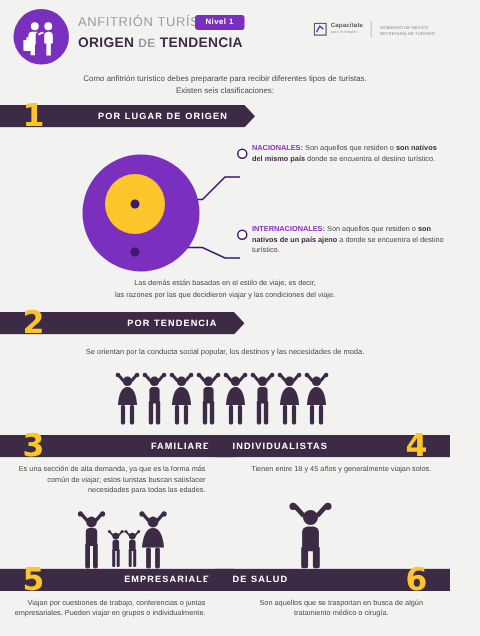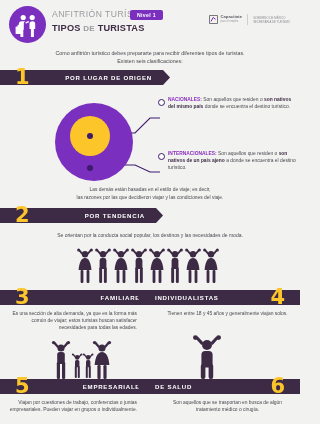--- a/index.html
+++ b/index.html
@@ -161,23 +161,23 @@
           <path d="M16.3 16.6c1.1-.9 2.4-1.4 3.6-1.4l.2 1.3c-1.1 0-2.2.4-3.1 1.2z"></path>
           <rect x="6.6" y="20.6" width="5.4" height="7.4" rx="0.6"></rect>
           <rect x="8.6" y="18.8" width="1.4" height="2.2"></rect>
         </g>
       </svg>
     </div>
 
     <div class="title-block">
       <div class="title-main">ANFITRIÓN TURÍSTICO</div>
       <div class="title-sub">
-        <span>TIPOS</span>
+        <span>ORIGEN</span>
         <span class="de">DE</span>
-        <span>TURISTAS</span>
+        <span>TENDENCIA</span>
       </div>
     </div>
 
     <div class="nivel-badge">Nivel 1</div>
 
     <div class="brand-lockup">
       <div class="brand-mark">
         <svg width="9" height="9" viewBox="0 0 9 9">
           <rect x="0.6" y="0.6" width="7.8" height="7.8" fill="none" stroke="#5b5b63" stroke-width="0.8"></rect>
           <path d="M2 6.4 L4.2 2.4 L6.6 4.4" fill="none" stroke="#7b2fbe" stroke-width="1"></path>

